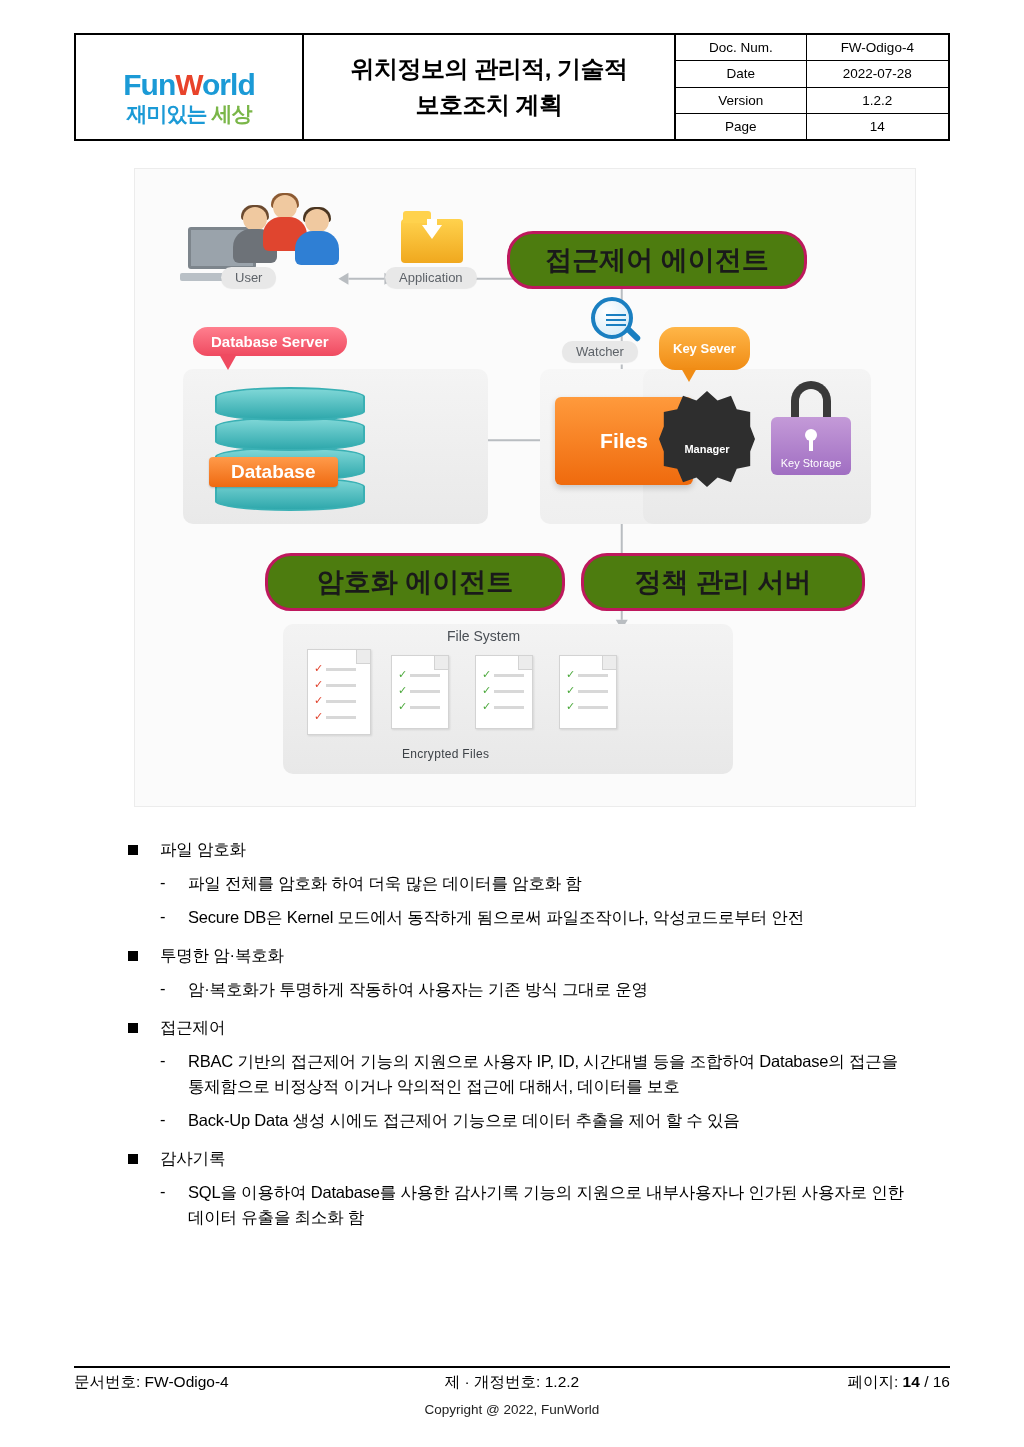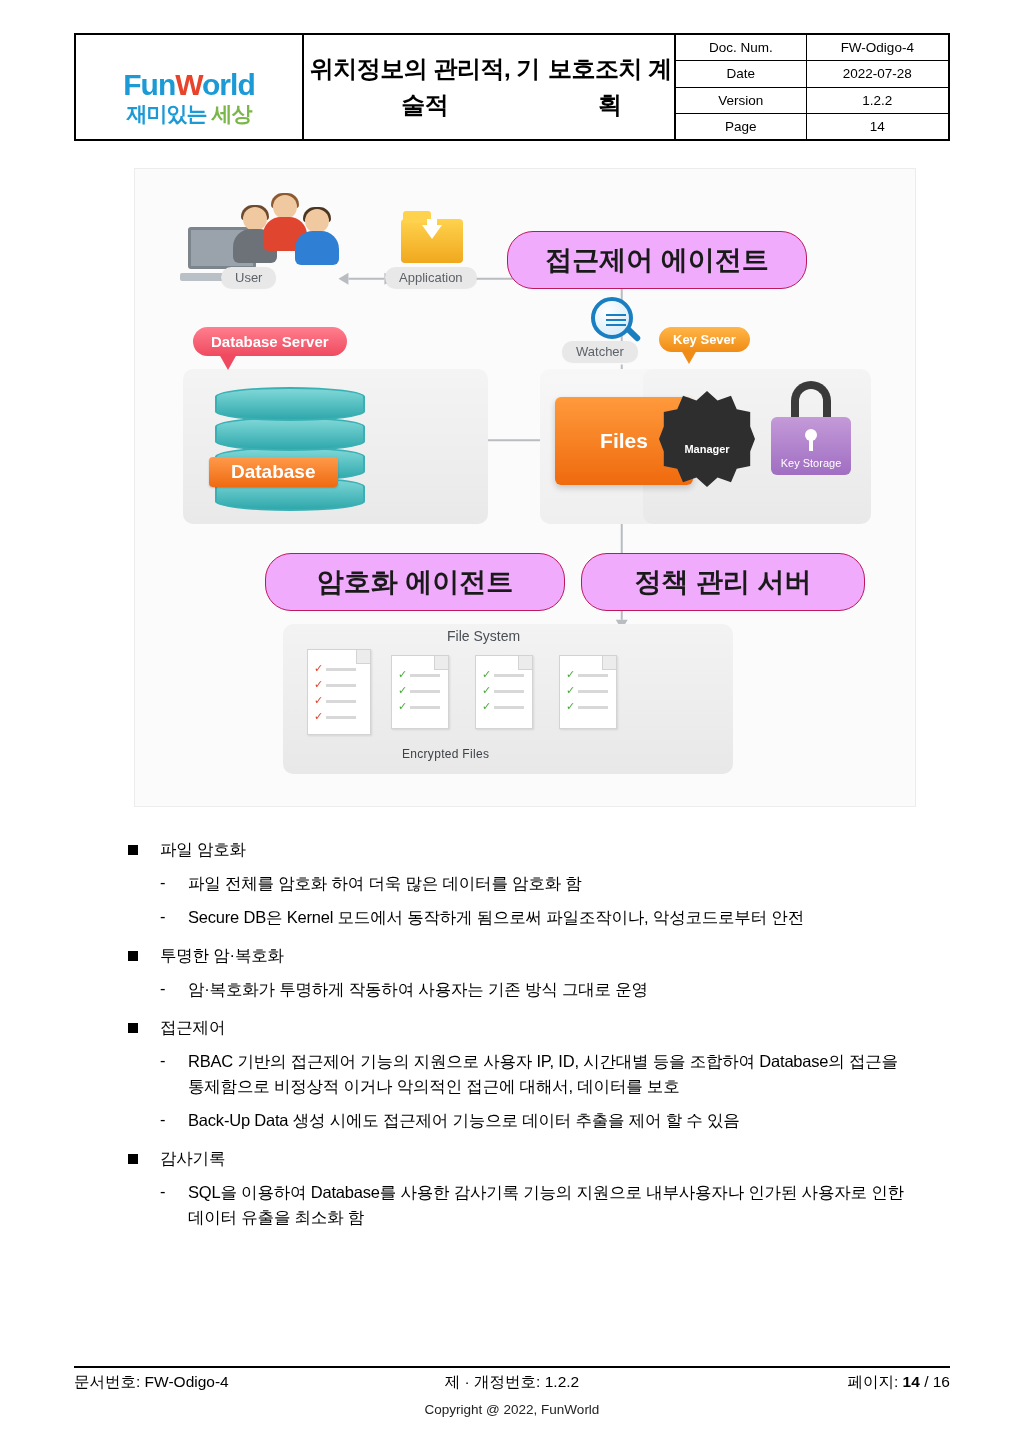--- a/index.html
+++ b/index.html
@@ -54,21 +54,21 @@
     line-height: 1.1;
     margin-top: 1px;
     white-space: nowrap;
   }
   .logo-line2 .b { color: #1b9ad6; }
   .logo-line2 .g { color: #7ab648; }
   .hdr-title {
     width: 372px;
     border-right: 2px solid #000;
     display: flex;
-    flex-direction: row;
+    flex-direction: column;
     align-items: center;
     justify-content: center;
     text-align: center;
     font-size: 24px;
     font-weight: bold;
     line-height: 1.5;
     letter-spacing: -0.5px;
   }
   .hdr-meta {
     flex: 1;
@@ -209,21 +209,21 @@
     background: linear-gradient(180deg,#ff7f8e 0%,#ef4a60 100%);
   }
   .tag-dbserver::after {
     content: ""; position: absolute; left: 26px; bottom: -14px;
     border-left: 9px solid transparent; border-right: 9px solid transparent;
     border-top: 16px solid #ef4a60;
   }
   .tag-keysrv {
     left: 524px; top: 158px;
     background: linear-gradient(180deg,#ffb648 0%,#f08c15 100%);
-    font-size: 13px; padding: 5px 14px;
+    font-size: 13px; padding: 14px 14px;
   }
   .tag-keysrv::after {
     content: ""; position: absolute; left: 22px; bottom: -12px;
     border-left: 8px solid transparent; border-right: 8px solid transparent;
     border-top: 14px solid #f08c15;
   }
 
   
   .cyl { position: absolute; left: 80px; top: 218px; width: 150px; height: 128px; }
   .cyl .band {
@@ -340,22 +340,22 @@
   .f2 { left: 256px; top: 486px; }
   .f3 { left: 340px; top: 486px; }
   .f4 { left: 424px; top: 486px; }
 
   
   .fig-svg { position: absolute; inset: 0; }
 
   
   .callout {
     position: absolute;
-    background: #f0abfc;
-    border: 1px solid #be185d;
+    background: #4d7c0f;
+    border: 3px solid #be185d;
     border-radius: 26px;
     color: #1a1a1a;
     font-weight: bold;
     display: flex; align-items: center; justify-content: center;
     white-space: nowrap;
   }
   .co-access { left: 372px; top: 62px; width: 300px; height: 58px; font-size: 27px; }
   .co-enc { left: 130px; top: 384px; width: 300px; height: 58px; font-size: 27px; }
   .co-policy { left: 446px; top: 384px; width: 284px; height: 58px; font-size: 27px; }
 

